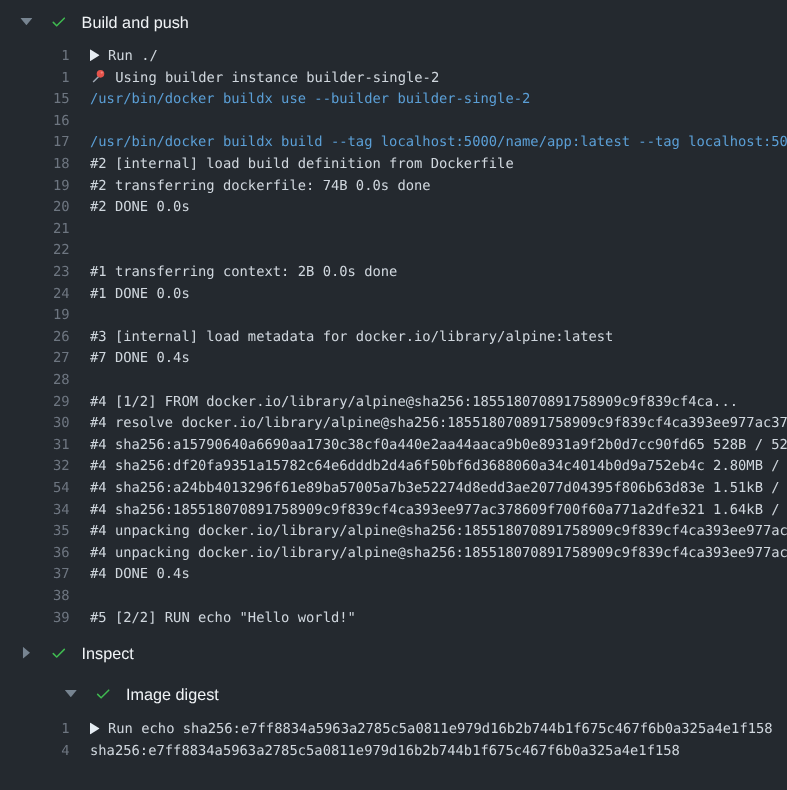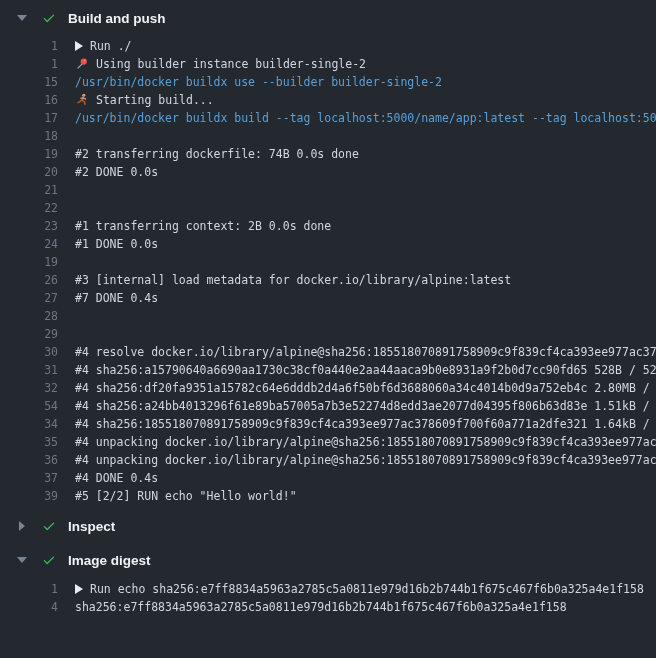--- a/index.html
+++ b/index.html
@@ -11,39 +11,39 @@
   .log-viewer { width: 656px; height: 658px; overflow: hidden; }
 
   .section-header {
     display: flex;
     align-items: center;
     height: 28px;
     padding-left: 16px;
     cursor: pointer;
   }
   .section-header.first { margin-top: 4px; }
-  .section-header.gap-top { margin-top: 6px; }
+  .section-header.gap-top { margin-top: 6px; margin-left: 37px; }
   .hdr-toggle {
     width: 12px;
     display: inline-flex;
     justify-content: center;
     align-items: center;
     flex: none;
   }
   .hdr-check {
     margin-left: 14px;
     display: inline-flex;
     align-items: center;
     flex: none;
   }
   .hdr-label {
     margin-left: 12px;
     font-family: "Liberation Sans", sans-serif;
     font-size: 13.5px;
-    font-weight: 700;
+    font-weight: 400;
     color: var(--header-text, #f0f3f6);
     white-space: nowrap;
   }
 
   .log-body { padding-top: 5px; padding-bottom: 7px; }
   .log-body.digest { padding-top: 6px; padding-bottom: 8px; }
 
   .log-line {
     display: flex;
     height: 18px;
@@ -105,49 +105,43 @@
         <div class="log-body">
           <div class="log-line"><span class="line-num">1</span><span class="line-content"><span class="run-toggle"><svg width="8" height="10" viewBox="0 0 8 10">
                   <polygon points="0,0 8,5 0,10" fill="#e6edf3"></polygon>
                 </svg></span><span class="log-text">Run ./</span></span></div>
           <div class="log-line"><span class="line-num">1</span><span class="line-content"><span class="emoji-icon"><svg width="14" height="14" viewBox="0 0 16 16">
                   <path d="M3 13 L8.5 7.5" stroke="#9ea7b3" stroke-width="1.4" fill="none"></path>
                   <circle cx="10" cy="5.2" r="3.6" fill="#e5534b"></circle>
                   <circle cx="11.2" cy="4" r="1.1" fill="#f2867f"></circle>
                 </svg></span><span class="log-text">Using builder instance builder-single-2</span></span></div>
           <div class="log-line"><span class="line-num">15</span><span class="line-content command"><span class="log-text">/usr/bin/docker buildx use --builder builder-single-2</span></span></div>
-          <div class="log-line"><span class="line-num">16</span><span class="line-content"><span class="emoji-icon"><svg width="14" height="14" viewBox="0 0 16 16">
-                  <circle cx="10" cy="2.6" r="1.8" fill="#d9a066"></circle>
-                  <path d="M9.8 4.6 L7.8 8.2" stroke="#3e7ad1" stroke-width="2.4" fill="none"></path>
-                  <path d="M9.4 5.6 L12.6 7.2" stroke="#d9a066" stroke-width="1.5" fill="none"></path>
-                  <path d="M9 5.4 L6.2 6.2" stroke="#d9a066" stroke-width="1.5" fill="none"></path>
-                  <path d="M7.8 8.2 L11 10.4 L11.4 13.6" stroke="#c2571f" stroke-width="1.7" fill="none"></path>
-                  <path d="M7.8 8.2 L5.2 10.2 L2.8 11.2" stroke="#c2571f" stroke-width="1.7" fill="none"></path>
-                </svg></span><span class="log-text">Starting build...</span></span></div>
+          <div class="log-line"><span class="line-num">16</span></div>
           <div class="log-line"><span class="line-num">17</span><span class="line-content command"><span class="log-text">/usr/bin/docker buildx build --tag localhost:5000/name/app:latest --tag localhost:5000</span></span></div>
-          <div class="log-line"><span class="line-num">18</span></div>
+          <div class="log-line"><span class="line-num">18</span><span class="line-content"><span class="log-text">#2 [internal] load build definition from Dockerfile</span></span></div>
           <div class="log-line"><span class="line-num">19</span><span class="line-content"><span class="log-text">#2 transferring dockerfile: 74B 0.0s done</span></span></div>
           <div class="log-line"><span class="line-num">20</span><span class="line-content"><span class="log-text">#2 DONE 0.0s</span></span></div>
           <div class="log-line"><span class="line-num">21</span><span class="line-content"><span class="log-text"></span></span></div>
           <div class="log-line"><span class="line-num">22</span></div>
           <div class="log-line"><span class="line-num">23</span><span class="line-content"><span class="log-text">#1 transferring context: 2B 0.0s done</span></span></div>
           <div class="log-line"><span class="line-num">24</span><span class="line-content"><span class="log-text">#1 DONE 0.0s</span></span></div>
           <div class="log-line"><span class="line-num">19</span><span class="line-content"><span class="log-text"></span></span></div>
           <div class="log-line"><span class="line-num">26</span><span class="line-content"><span class="log-text">#3 [internal] load metadata for docker.io/library/alpine:latest</span></span></div>
           <div class="log-line"><span class="line-num">27</span><span class="line-content"><span class="log-text">#7 DONE 0.4s</span></span></div>
           <div class="log-line"><span class="line-num">28</span><span class="line-content"><span class="log-text"></span></span></div>
-          <div class="log-line"><span class="line-num">29</span></div>
+          <div class="log-line"><span class="line-num">29</span><span class="line-content"><span class="log-text">#4 [1/2] FROM docker.io/library/alpine@sha256:185518070891758909c9f839cf4ca...</span></span></div>
           <div class="log-line"><span class="line-num">30</span><span class="line-content"><span class="log-text">#4 resolve docker.io/library/alpine@sha256:185518070891758909c9f839cf4ca393ee977ac378609f700f60a771a2dfe321</span></span></div>
           <div class="log-line"><span class="line-num">31</span><span class="line-content"><span class="log-text">#4 sha256:a15790640a6690aa1730c38cf0a440e2aa44aaca9b0e8931a9f2b0d7cc90fd65 528B / 528B</span></span></div>
           <div class="log-line"><span class="line-num">32</span><span class="line-content"><span class="log-text">#4 sha256:df20fa9351a15782c64e6dddb2d4a6f50bf6d3688060a34c4014b0d9a752eb4c 2.80MB / 2.80MB</span></span></div>
           <div class="log-line"><span class="line-num">54</span><span class="line-content"><span class="log-text">#4 sha256:a24bb4013296f61e89ba57005a7b3e52274d8edd3ae2077d04395f806b63d83e 1.51kB / 1.51kB</span></span></div>
           <div class="log-line"><span class="line-num">34</span><span class="line-content"><span class="log-text">#4 sha256:185518070891758909c9f839cf4ca393ee977ac378609f700f60a771a2dfe321 1.64kB / 1.64kB</span></span></div>
           <div class="log-line"><span class="line-num">35</span><span class="line-content"><span class="log-text">#4 unpacking docker.io/library/alpine@sha256:185518070891758909c9f839cf4ca393ee977ac378609f700f60a771a2dfe321</span></span></div>
           <div class="log-line"><span class="line-num">36</span><span class="line-content"><span class="log-text">#4 unpacking docker.io/library/alpine@sha256:185518070891758909c9f839cf4ca393ee977ac378609f700f60a771a2dfe321</span></span></div>
           <div class="log-line"><span class="line-num">37</span><span class="line-content"><span class="log-text">#4 DONE 0.4s</span></span></div>
+          <div class="log-line"><span class="line-num">38</span><span class="line-content"><span class="log-text"></span></span></div>
           <div class="log-line"><span class="line-num">39</span><span class="line-content"><span class="log-text">#5 [2/2] RUN echo "Hello world!"</span></span></div>
         </div>
       </div>
       <div class="log-section">
         <div class="section-header">
           <span class="hdr-toggle">
             <svg width="6" height="10" viewBox="0 0 6 10">
               <polygon points="0,0 6,5 0,10" fill="#778491"></polygon>
             </svg>
           </span>

